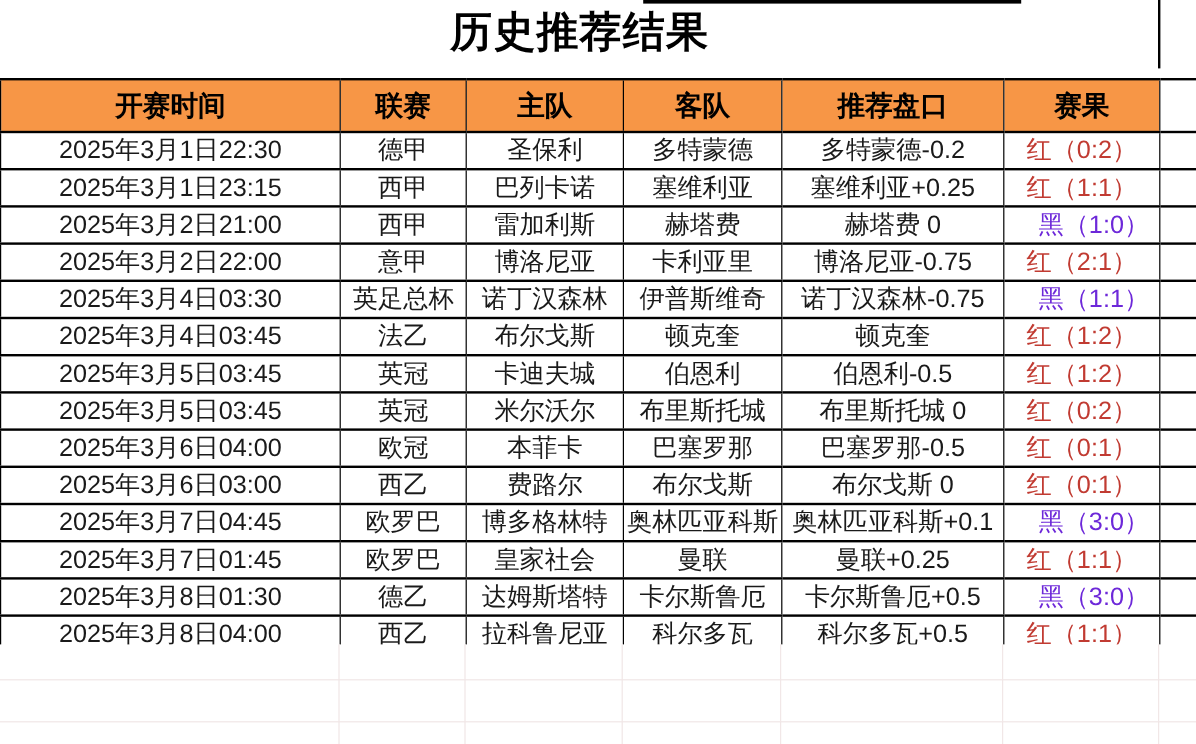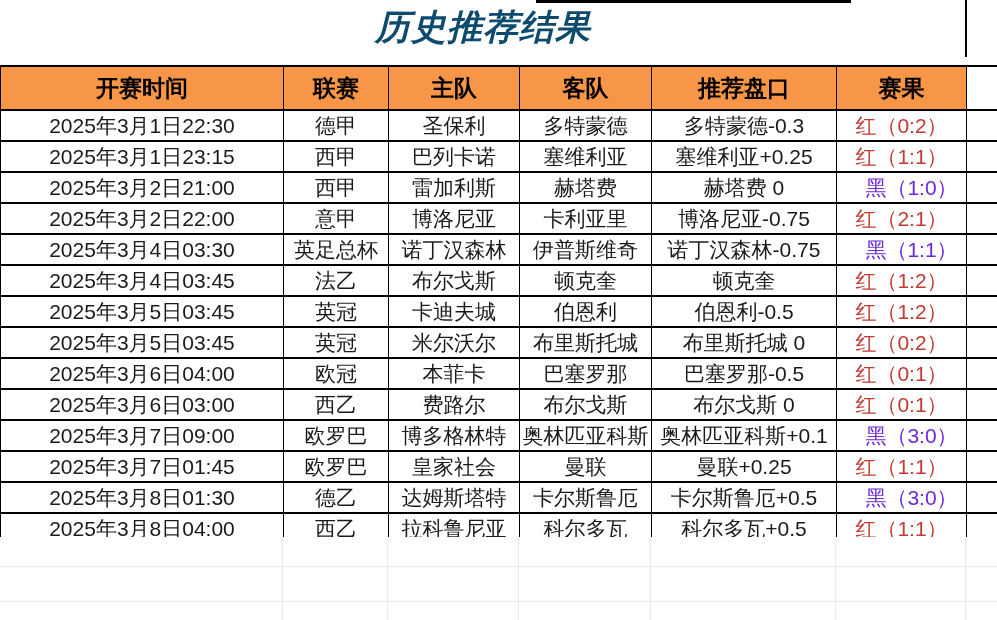--- a/index.html
+++ b/index.html
@@ -5,23 +5,22 @@
   html,body{margin:0;padding:0;}
   body{
     width:997px;height:620px;position:relative;overflow:hidden;
     background:#ffffff;
     font-family:"Liberation Sans","DejaVu Sans",sans-serif;
     color:#1a1a1a;
   }
   
   .title-band{position:absolute;top:0;left:0;width:966px;height:55px;text-align:center;}
   .title-band h1{
-    margin:0;padding-top:6px;font-size:35px;line-height:42px;font-weight:bold;color:#0c4a6e;
+    margin:0;padding-top:6px;font-size:35px;line-height:42px;font-weight:bold;color:#000000;
     letter-spacing:1px;
-    font-style:italic;
   }
   .top-partial-line{position:absolute;top:0;left:536px;width:315px;height:3px;background:#000;}
   .right-edge-rule{position:absolute;top:0;left:965px;width:2px;height:57px;background:#000;}
 
   
   table{
     position:absolute;top:65px;left:0;width:997px;
     border-collapse:collapse;table-layout:fixed;
   }
   th,td{
@@ -72,21 +71,21 @@
       <th>赛果</th>
       <th class="edge"></th>
     </tr>
   </thead>
   <tbody>
       <tr>
         <td>2025年3月1日22:30</td>
         <td>德甲</td>
         <td>圣保利</td>
         <td>多特蒙德</td>
-        <td>多特蒙德-0.3</td>
+        <td>多特蒙德-0.2</td>
         <td class="res-red">红（0:2）</td>
         <td class="edge"></td>
       </tr>
       <tr>
         <td>2025年3月1日23:15</td>
         <td>西甲</td>
         <td>巴列卡诺</td>
         <td>塞维利亚</td>
         <td>塞维利亚+0.25</td>
         <td class="res-red">红（1:1）</td>
@@ -158,21 +157,21 @@
       <tr>
         <td>2025年3月6日03:00</td>
         <td>西乙</td>
         <td>费路尔</td>
         <td>布尔戈斯</td>
         <td>布尔戈斯 0</td>
         <td class="res-red">红（0:1）</td>
         <td class="edge"></td>
       </tr>
       <tr>
-        <td>2025年3月7日09:00</td>
+        <td>2025年3月7日04:45</td>
         <td>欧罗巴</td>
         <td>博多格林特</td>
         <td>奥林匹亚科斯</td>
         <td>奥林匹亚科斯+0.1</td>
         <td class="res-black">黑（3:0）</td>
         <td class="edge"></td>
       </tr>
       <tr>
         <td>2025年3月7日01:45</td>
         <td>欧罗巴</td>

